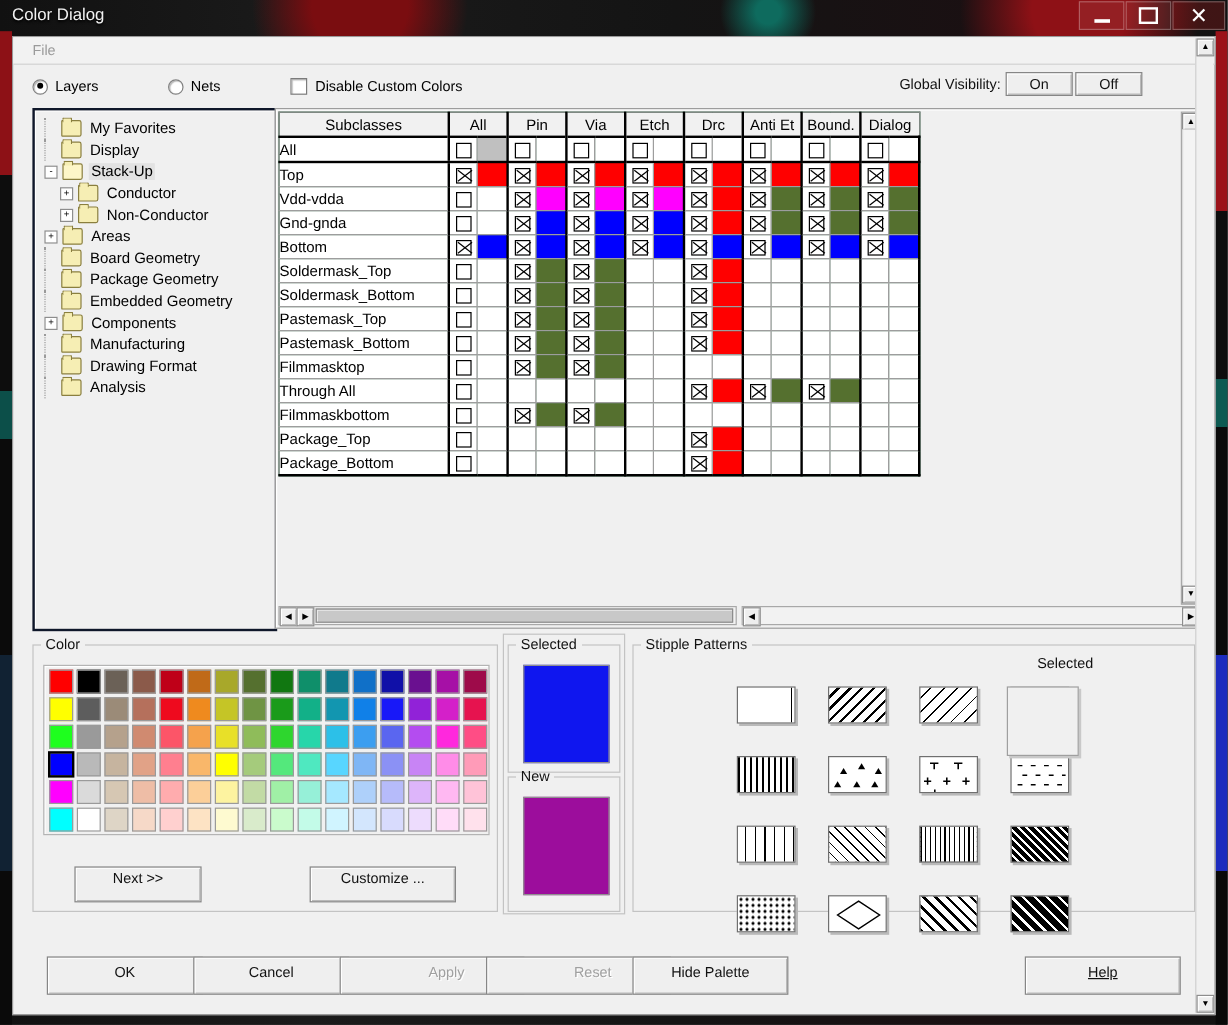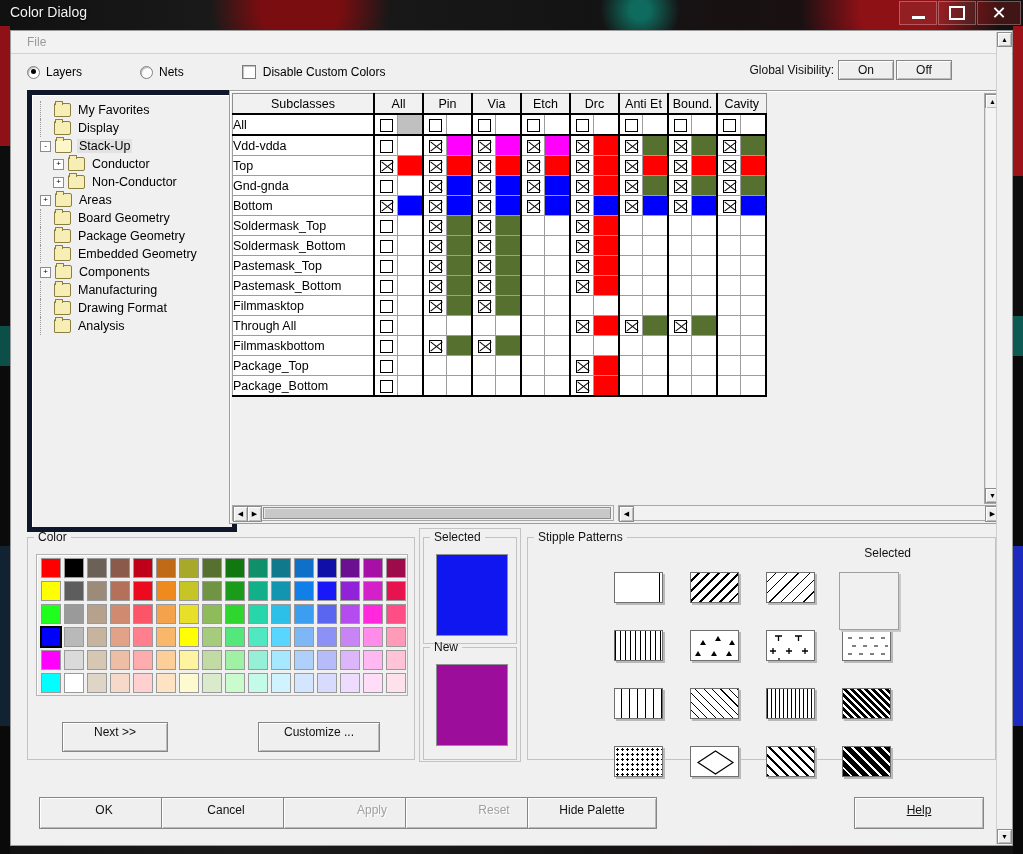--- a/index.html
+++ b/index.html
@@ -85,21 +85,21 @@
     box-shadow:inset 1px 1px 0 #fff, inset -1px -1px 0 #b9b9b9;
     font-family:"Liberation Sans",sans-serif;font-size:12px;color:#111;
     padding:2px 8px;cursor:default;text-align:center;
   }
   .btn.dis{color:#a0a0a0;text-shadow:1px 1px 0 #fff;padding-left:32px;}
 
   
   .mainarea{position:relative;margin:4px 8px 0 16px;height:432px;}
   .treepane{
     position:absolute;left:0;top:0;width:200px;height:432px;
-    background:#f0f0f0;border:5px solid #0f172a;
+    background:#f0f0f0;border:2px solid #0f172a;
     box-shadow:inset 1px 1px 0 #fff;
     overflow:hidden;
   }
   .tree{padding:6px 0 0 8px;font-size:12.5px;color:#000;}
   .tnode{display:flex;align-items:center;height:18px;white-space:nowrap;position:relative;}
   .tnode .expander{
     width:9px;height:9px;border:1px solid #8d8d8d;background:#fff;
     font-size:8px;line-height:8px;text-align:center;color:#000;margin-right:4px;
     flex:0 0 auto;font-family:"Liberation Sans",sans-serif;
   }
@@ -342,21 +342,21 @@
             <thead>
               <tr>
                 <th class="subhdr">Subclasses</th>
                 <th colspan="2" class="colgrp">All</th>
                 <th colspan="2" class="colgrp">Pin</th>
                 <th colspan="2" class="colgrp">Via</th>
                 <th colspan="2" class="colgrp">Etch</th>
                 <th colspan="2" class="colgrp">Drc</th>
                 <th colspan="2" class="colgrp">Anti Et</th>
                 <th colspan="2" class="colgrp">Bound.</th>
-                <th colspan="2" class="colgrp">Cavity</th>
+                <th colspan="2" class="colgrp">Dialog</th>
               </tr>
             </thead>
             <tbody>
               <tr class="allrow">
                 <td class="rowlbl">All</td>
                 <td class="cb grp"><span class="box"></span></td>
                 <td class="sw grpend" style="background: rgb(192, 192, 192);"></td>
                 <td class="cb grp"><span class="box"></span></td>
                 <td class="sw grpend"></td>
                 <td class="cb grp"><span class="box"></span></td>
@@ -366,56 +366,56 @@
                 <td class="cb grp"><span class="box"></span></td>
                 <td class="sw grpend"></td>
                 <td class="cb grp"><span class="box"></span></td>
                 <td class="sw grpend"></td>
                 <td class="cb grp"><span class="box"></span></td>
                 <td class="sw grpend"></td>
                 <td class="cb grp"><span class="box"></span></td>
                 <td class="sw grpend"></td>
               </tr>
               <tr>
+                <td class="rowlbl">Top</td>
+                <td class="cb grp"><span class="box x"></span></td>
+                <td class="sw grpend" style="background: rgb(255, 0, 0);"></td>
+                <td class="cb grp"><span class="box x"></span></td>
+                <td class="sw grpend" style="background: rgb(255, 0, 0);"></td>
+                <td class="cb grp"><span class="box x"></span></td>
+                <td class="sw grpend" style="background: rgb(255, 0, 0);"></td>
+                <td class="cb grp"><span class="box x"></span></td>
+                <td class="sw grpend" style="background: rgb(255, 0, 0);"></td>
+                <td class="cb grp"><span class="box x"></span></td>
+                <td class="sw grpend" style="background: rgb(255, 0, 0);"></td>
+                <td class="cb grp"><span class="box x"></span></td>
+                <td class="sw grpend" style="background: rgb(255, 0, 0);"></td>
+                <td class="cb grp"><span class="box x"></span></td>
+                <td class="sw grpend" style="background: rgb(255, 0, 0);"></td>
+                <td class="cb grp"><span class="box x"></span></td>
+                <td class="sw grpend" style="background: rgb(255, 0, 0);"></td>
+              </tr>
+              <tr>
                 <td class="rowlbl">Vdd-vdda</td>
                 <td class="cb grp"><span class="box"></span></td>
                 <td class="sw grpend"></td>
                 <td class="cb grp"><span class="box x"></span></td>
                 <td class="sw grpend" style="background: rgb(255, 0, 255);"></td>
                 <td class="cb grp"><span class="box x"></span></td>
                 <td class="sw grpend" style="background: rgb(255, 0, 255);"></td>
                 <td class="cb grp"><span class="box x"></span></td>
                 <td class="sw grpend" style="background: rgb(255, 0, 255);"></td>
                 <td class="cb grp"><span class="box x"></span></td>
                 <td class="sw grpend" style="background: rgb(255, 0, 0);"></td>
                 <td class="cb grp"><span class="box x"></span></td>
                 <td class="sw grpend" style="background: rgb(85, 112, 47);"></td>
                 <td class="cb grp"><span class="box x"></span></td>
                 <td class="sw grpend" style="background: rgb(85, 112, 47);"></td>
                 <td class="cb grp"><span class="box x"></span></td>
                 <td class="sw grpend" style="background: rgb(85, 112, 47);"></td>
-              </tr>
-              <tr>
-                <td class="rowlbl">Top</td>
-                <td class="cb grp"><span class="box x"></span></td>
-                <td class="sw grpend" style="background: rgb(255, 0, 0);"></td>
-                <td class="cb grp"><span class="box x"></span></td>
-                <td class="sw grpend" style="background: rgb(255, 0, 0);"></td>
-                <td class="cb grp"><span class="box x"></span></td>
-                <td class="sw grpend" style="background: rgb(255, 0, 0);"></td>
-                <td class="cb grp"><span class="box x"></span></td>
-                <td class="sw grpend" style="background: rgb(255, 0, 0);"></td>
-                <td class="cb grp"><span class="box x"></span></td>
-                <td class="sw grpend" style="background: rgb(255, 0, 0);"></td>
-                <td class="cb grp"><span class="box x"></span></td>
-                <td class="sw grpend" style="background: rgb(255, 0, 0);"></td>
-                <td class="cb grp"><span class="box x"></span></td>
-                <td class="sw grpend" style="background: rgb(255, 0, 0);"></td>
-                <td class="cb grp"><span class="box x"></span></td>
-                <td class="sw grpend" style="background: rgb(255, 0, 0);"></td>
               </tr>
               <tr>
                 <td class="rowlbl">Gnd-gnda</td>
                 <td class="cb grp"><span class="box"></span></td>
                 <td class="sw grpend"></td>
                 <td class="cb grp"><span class="box x"></span></td>
                 <td class="sw grpend" style="background: rgb(0, 0, 255);"></td>
                 <td class="cb grp"><span class="box x"></span></td>
                 <td class="sw grpend" style="background: rgb(0, 0, 255);"></td>
                 <td class="cb grp"><span class="box x"></span></td>

